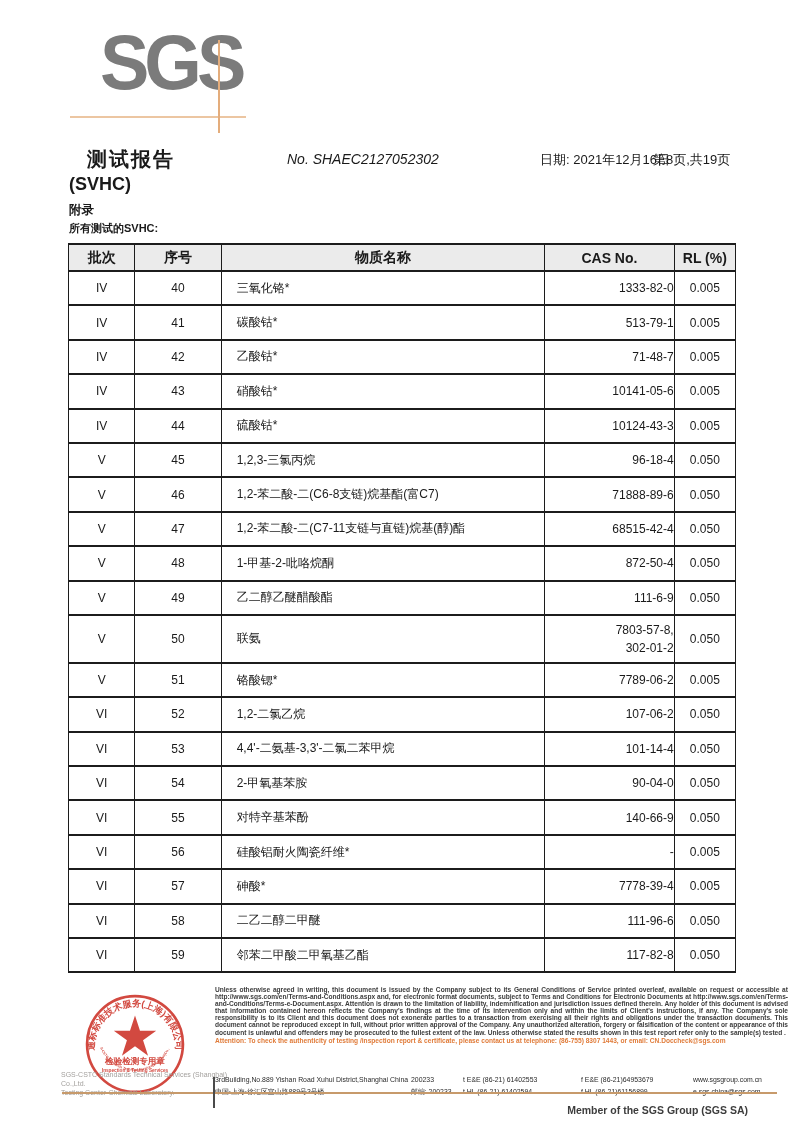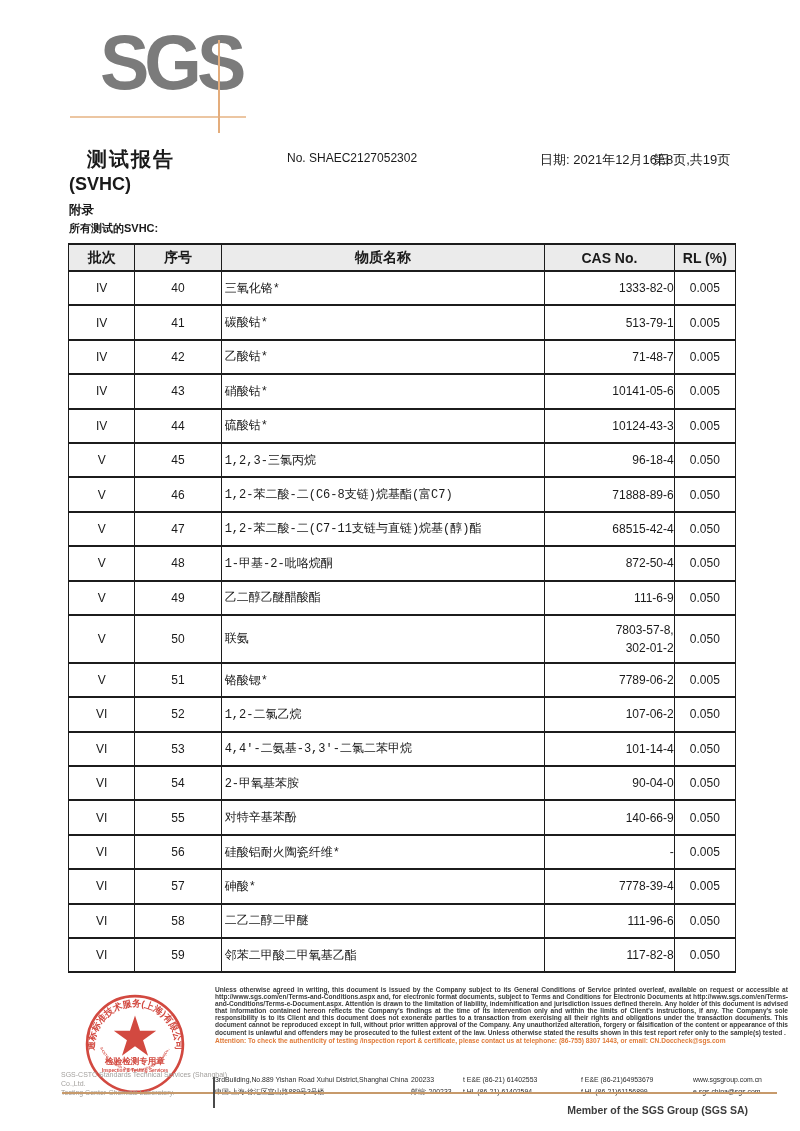--- a/index.html
+++ b/index.html
@@ -7,37 +7,37 @@
         font-family:"Liberation Sans",sans-serif;color:#1a1a1a;}
 
   
   .logo{position:absolute;left:100px;top:26px;font-size:74px;font-weight:bold;
         color:#7b7b7b;letter-spacing:-5px;line-height:1;transform:scaleY(1.04);}
   .cross-h{position:absolute;left:70px;top:116px;width:176px;height:2px;background:#ecc6a2;}
   .cross-v{position:absolute;left:218px;top:40px;width:2px;height:93px;background:#e4ad7c;}
 
   .report-title{position:absolute;left:69px;top:146px;font-size:20px;font-weight:bold;letter-spacing:2px;margin-left:18px;}
   .report-subtitle{position:absolute;left:69px;top:174px;font-size:18px;font-weight:bold;}
-  .report-no{position:absolute;left:287px;top:151px;font-size:12px;}
+  .report-no{position:absolute;left:287px;top:151px;font-size:14px;font-style:italic;}
   .report-date{position:absolute;left:492px;top:151px;font-size:13px;margin-left:48px;}
   .report-page{position:absolute;left:645px;top:151px;font-size:13px;margin-left:8px;}
   .appendix{position:absolute;left:69px;top:202px;font-size:12.5px;font-weight:bold;}
   .all-tested{position:absolute;left:69px;top:221px;font-size:11px;font-weight:bold;}
 
   
   .svhc-table{position:absolute;left:68px;top:243px;width:668px;border-collapse:collapse;
               font-size:12px;table-layout:fixed;}
   .svhc-table th,.svhc-table td{
       border-left:1.3px solid #1c1c1c;border-right:1.3px solid #1c1c1c;
       border-top:2px solid #1c1c1c;border-bottom:2px solid #1c1c1c;
       padding:0;vertical-align:middle;}
   .svhc-table th{height:25px;font-size:14px;font-weight:bold;background:#ebebeb;text-align:center;}
   .svhc-table td{height:32.4px;text-align:center;}
   .svhc-table tr.tall td{height:46px;}
-  .svhc-table td.name{text-align:left;padding-left:3px;font-family:Liberation Mono, monospace;}
+  .svhc-table td.name{text-align:left;padding-left:15px;}
   .svhc-table td.cas{white-space:pre-line;line-height:1.5;text-align:right;}
   .col-batch{width:66px;}.col-no{width:86px;}.col-name{width:322px;}
   .col-cas{width:129px;}.col-rl{width:61px;}
 
   
   .stamp{position:absolute;left:84px;top:993px;width:102px;height:102px;opacity:.92;}
   .company-lines{position:absolute;left:61px;top:1070px;font-size:7px;line-height:9px;
                  color:#a3a09d;width:170px;}
   .fine-print{position:absolute;left:215px;top:986px;width:573px;font-size:6.6px;
               line-height:7.1px;color:#3c3c3c;text-align:justify;font-weight:600;}

